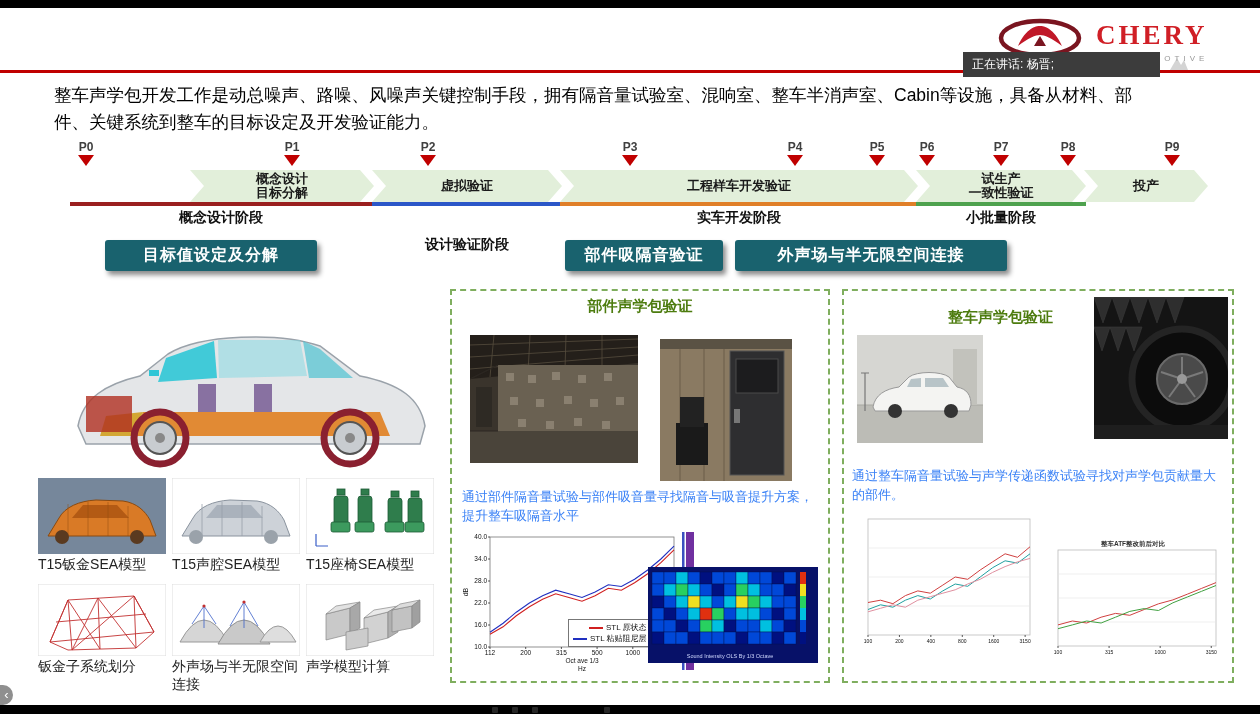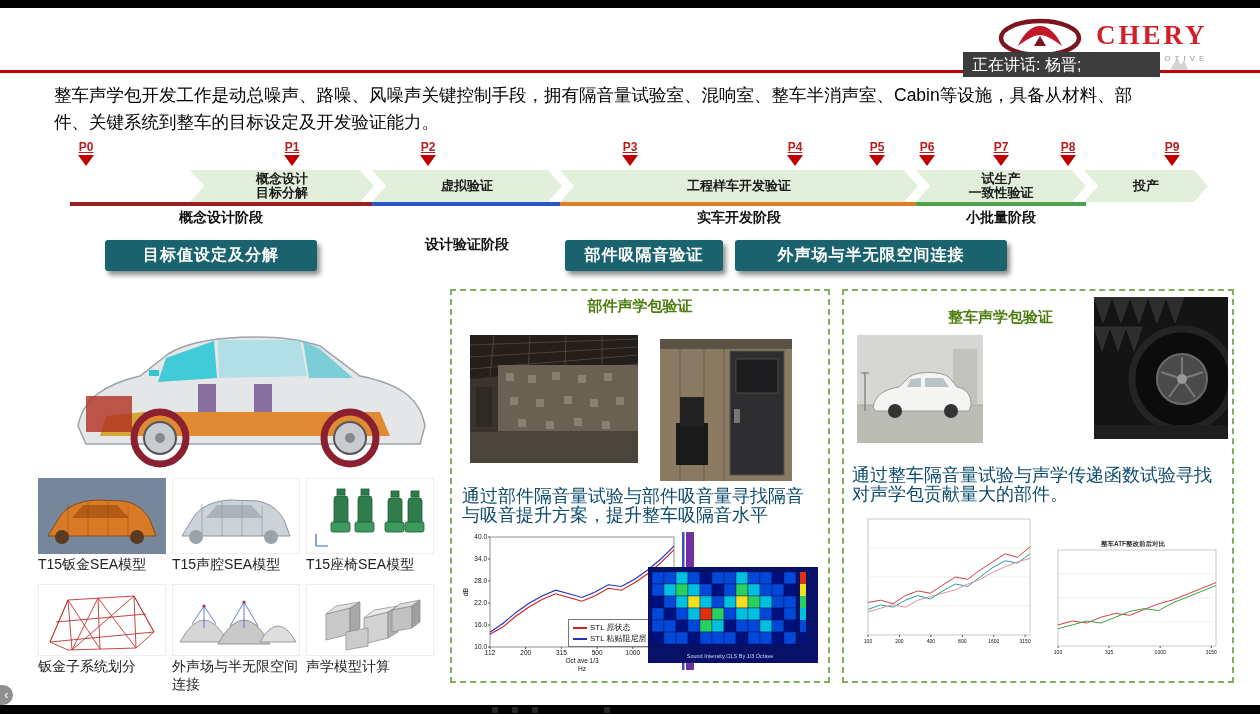--- a/index.html
+++ b/index.html
@@ -6,40 +6,40 @@
   .screen{position:relative;width:1260px;height:714px;background:#000;overflow:hidden;
           font-family:"Liberation Sans","DejaVu Sans",sans-serif;}
   .abs{position:absolute;}
   .slide{position:absolute;left:0;top:8px;width:1260px;height:697px;background:#fff;overflow:hidden;}
   .title{left:28px;top:6px;font-size:30px;font-weight:bold;color:#0a0a0a;letter-spacing:1px;}
   .redline{left:0;top:62px;width:1260px;height:3px;background:#c00000;}
   .wordmark{left:1096px;top:12px;font-size:27px;font-weight:800;color:#d01f26;letter-spacing:3px;font-family:"Liberation Serif","DejaVu Serif",serif;}
   .brandsub{left:1098px;top:46px;width:128px;text-align:center;font-size:8px;letter-spacing:4px;color:#999;}
   .intro{left:54px;top:74px;width:1172px;font-size:17.5px;line-height:27px;color:#000;margin:0;}
   .milestone{top:132px;width:28px;text-align:center;}
-  .mlabel{font-size:12px;font-weight:bold;color:#b91c1c;text-decoration:underline;}
+  .mlabel{font-size:12px;font-weight:bold;color:#404040;}
   .tri{width:0;height:0;border-left:8px solid transparent;border-right:8px solid transparent;border-top:11px solid #c00000;margin:1px auto 0;}
   .chev{top:162px;height:32px;background:#e2efda;display:flex;align-items:center;justify-content:center;
         font-size:13px;font-weight:bold;color:#1a1a1a;text-align:center;line-height:14px;white-space:pre-line;
         clip-path:polygon(0 0, calc(100% - 14px) 0, 100% 50%, calc(100% - 14px) 100%, 0 100%, 14px 50%);}
   .pbar{top:194px;height:4px;}
   .phase{top:201px;height:17px;font-size:14px;font-weight:bold;color:#111;text-align:center;}
   .btn{top:232px;height:31px;background:#19626e;color:#fff;font-size:16px;font-weight:bold;border-radius:3px;
        display:flex;align-items:center;justify-content:center;box-shadow:3px 4px 5px rgba(0,0,0,.45);letter-spacing:1px;}
   .panel{top:281px;height:394px;background:#fff;border:2px dashed #7fae5e;box-sizing:border-box;}
   .panel-title{font-size:15px;font-weight:bold;color:#4d7c0f;}
-  .desc{font-size:18px;line-height:19px;color:#0c4a6e;}
+  .desc{font-size:13px;line-height:19px;color:#3b82f6;}
   .gcell{width:128px;display:flex;flex-direction:column;align-items:center;}
   .gcap{font-size:14px;color:#222;margin-top:2px;text-align:left;width:128px;}
-  .chart-box{position:absolute;background:#f9a8d4;}
+  .chart-box{position:absolute;background:#f9a8d4;text-align:right;}
   .legend{position:absolute;border:1px solid #777;background:rgba(255,255,255,.95);font-size:8px;color:#111;
           padding:2px 4px;line-height:11px;white-space:nowrap;}
   .legend .sw{display:inline-block;width:14px;height:2px;vertical-align:middle;margin-right:3px;}
   .speaking{position:absolute;left:963px;top:52px;width:197px;height:25px;background:#3c3c3c;color:#fff;
-            font-size:16px;line-height:25px;padding-left:9px;box-sizing:border-box;z-index:60;}
+            font-size:12px;line-height:25px;padding-left:9px;box-sizing:border-box;z-index:60;}
   .watermark{position:absolute;left:1170px;top:56px;opacity:.5;z-index:55;}
   .topbar{position:absolute;left:0;top:0;width:1260px;height:8px;background:#000;}
   .bottombar{position:absolute;left:0;top:705px;width:1260px;height:9px;background:#000;}
   .tb-ico{position:absolute;top:707px;width:6px;height:6px;background:#262626;border-radius:1px;}
   .edge-tab{position:absolute;left:0;top:685px;width:13px;height:20px;background:#8f8f8f;border-radius:0 10px 10px 0;
             color:#fff;font-size:13px;line-height:19px;text-align:center;z-index:70;cursor:pointer;}
   svg{font-family:inherit;display:block;}
 </style>
 </head>
 <body>

